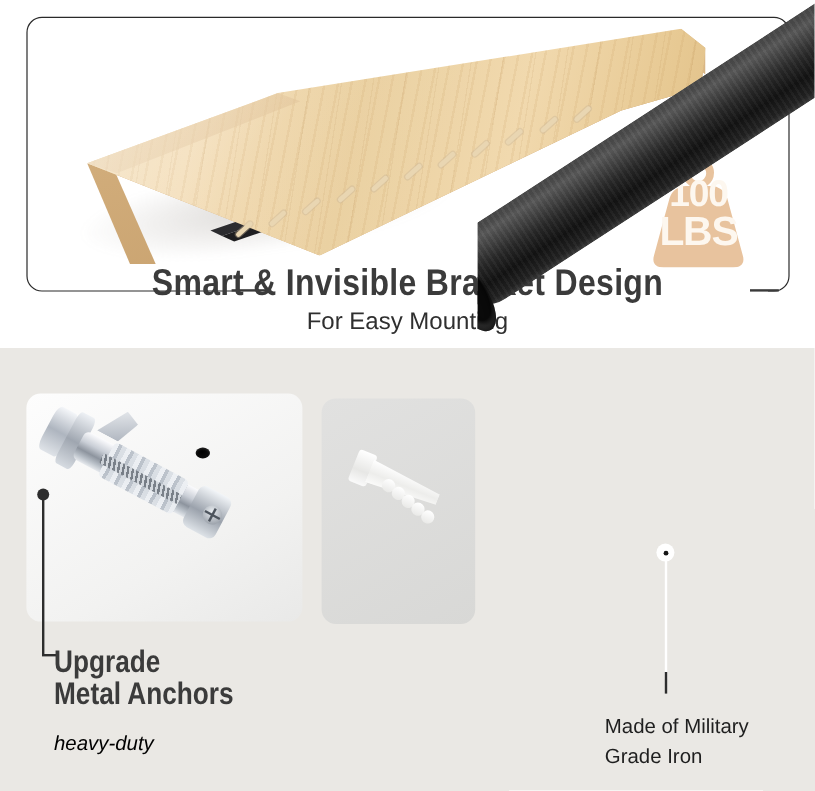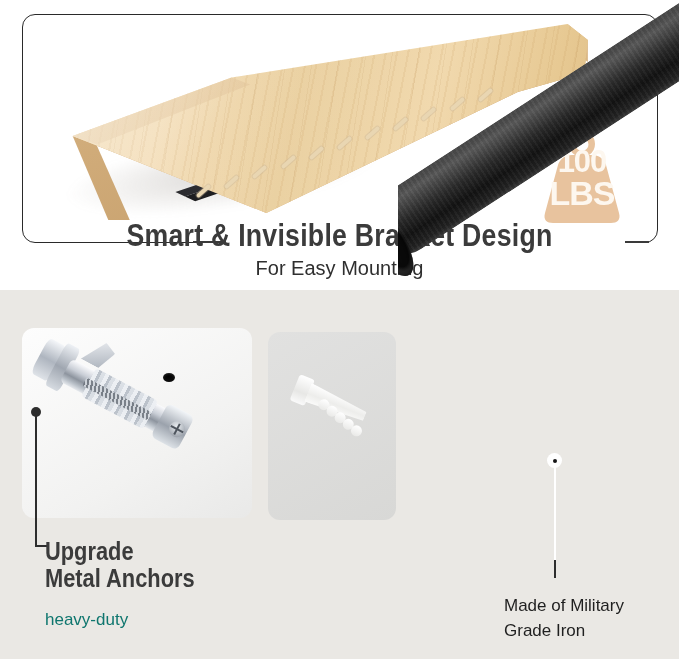--- a/index.html
+++ b/index.html
@@ -208,21 +208,21 @@
   .callout-line{position:absolute;background:#2d2d2d;}
   .callout-dot{position:absolute;border-radius:50%;}
   .callout-line-white{position:absolute;background:#ffffff;}
 
   .lbl-upgrade{
     position:absolute;left:45px;top:538px;
     font-size:26px;font-weight:bold;color:#3b3b3b;line-height:1.02;
     font-family:"Liberation Sans Narrow","Liberation Sans",sans-serif;
     transform:scaleX(.84);transform-origin:left top;
   }
-  .lbl-heavy{position:absolute;left:45px;top:610px;font-size:17px;color:#0f766e;}
+  .lbl-heavy{position:absolute;left:45px;top:610px;font-size:17px;color:#000000;font-style:italic;}
   .lbl-military{
     position:absolute;left:504px;top:583px;font-size:17px;color:#1f1f1f;line-height:1.45;margin-top:11px;
   }
 </style>
 </head>
 <body>
 
 <div id="page">
 
   <div id="top-section">

